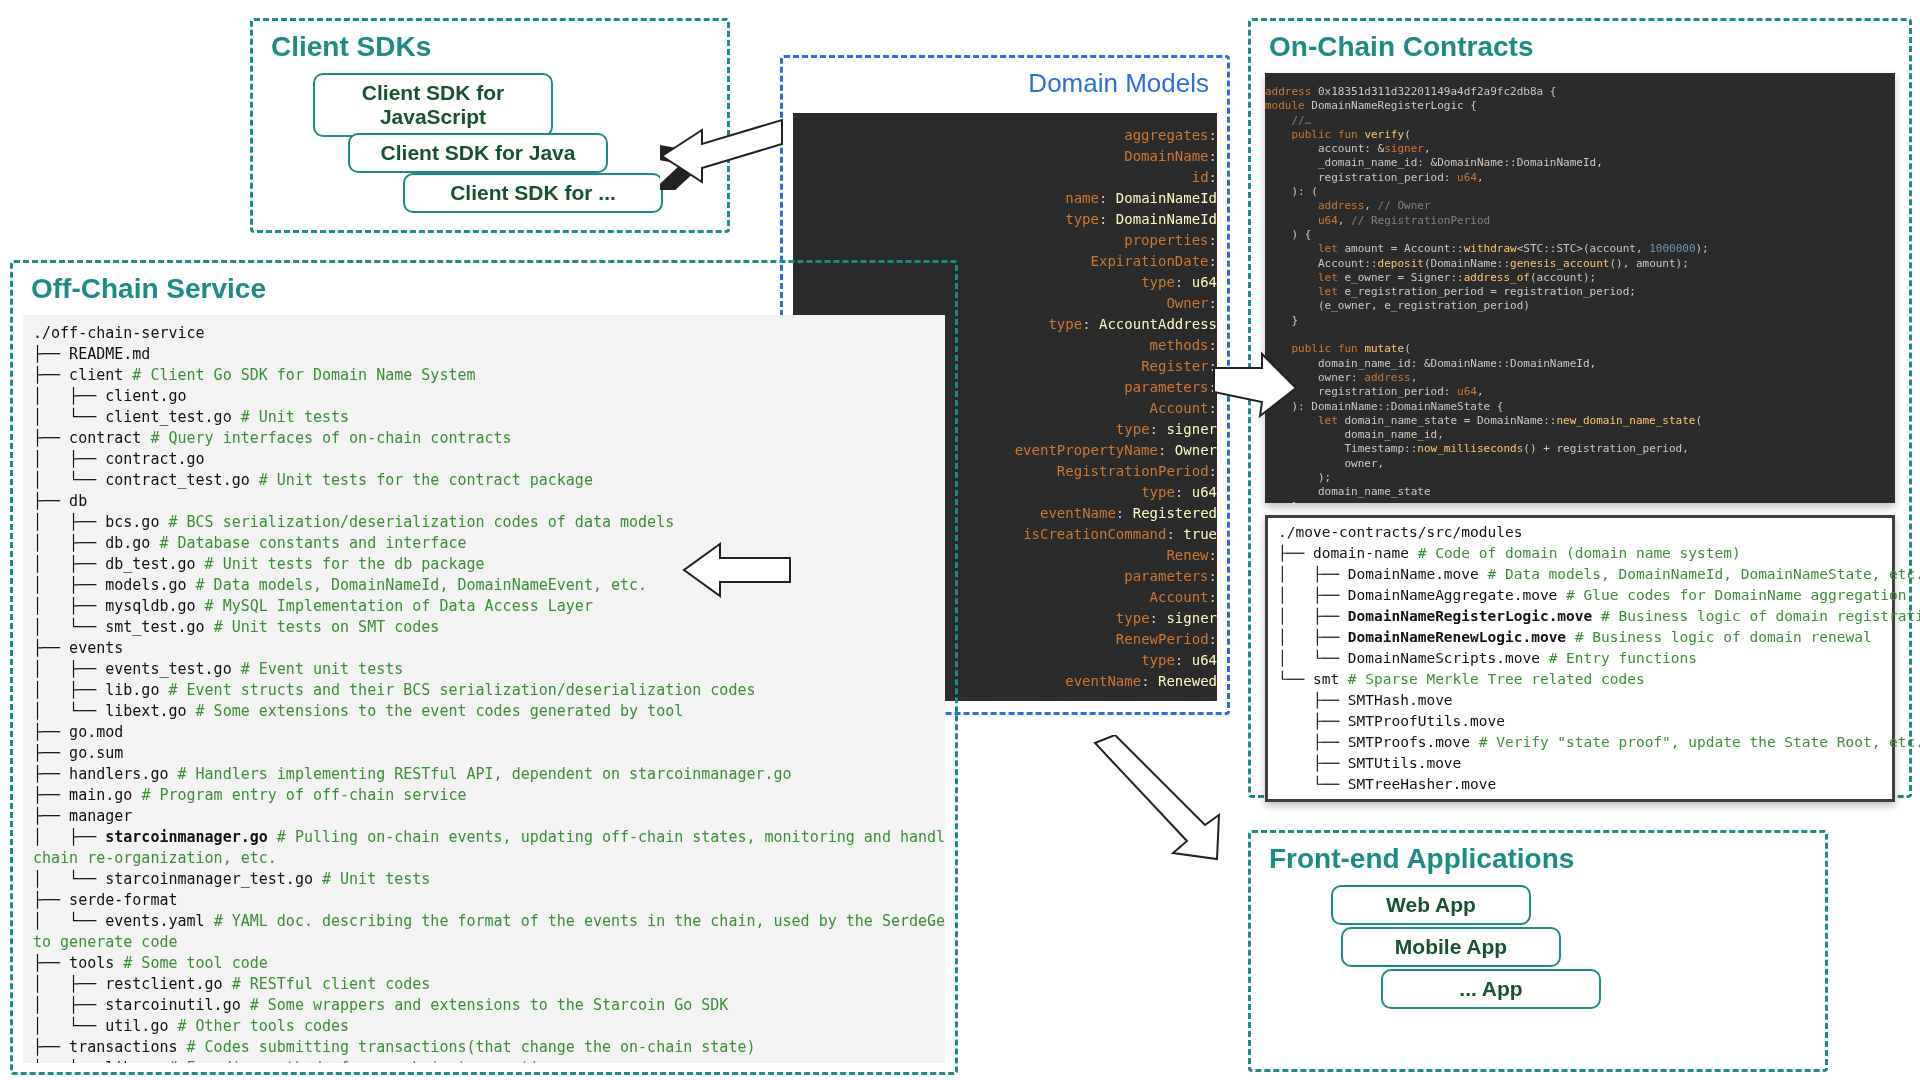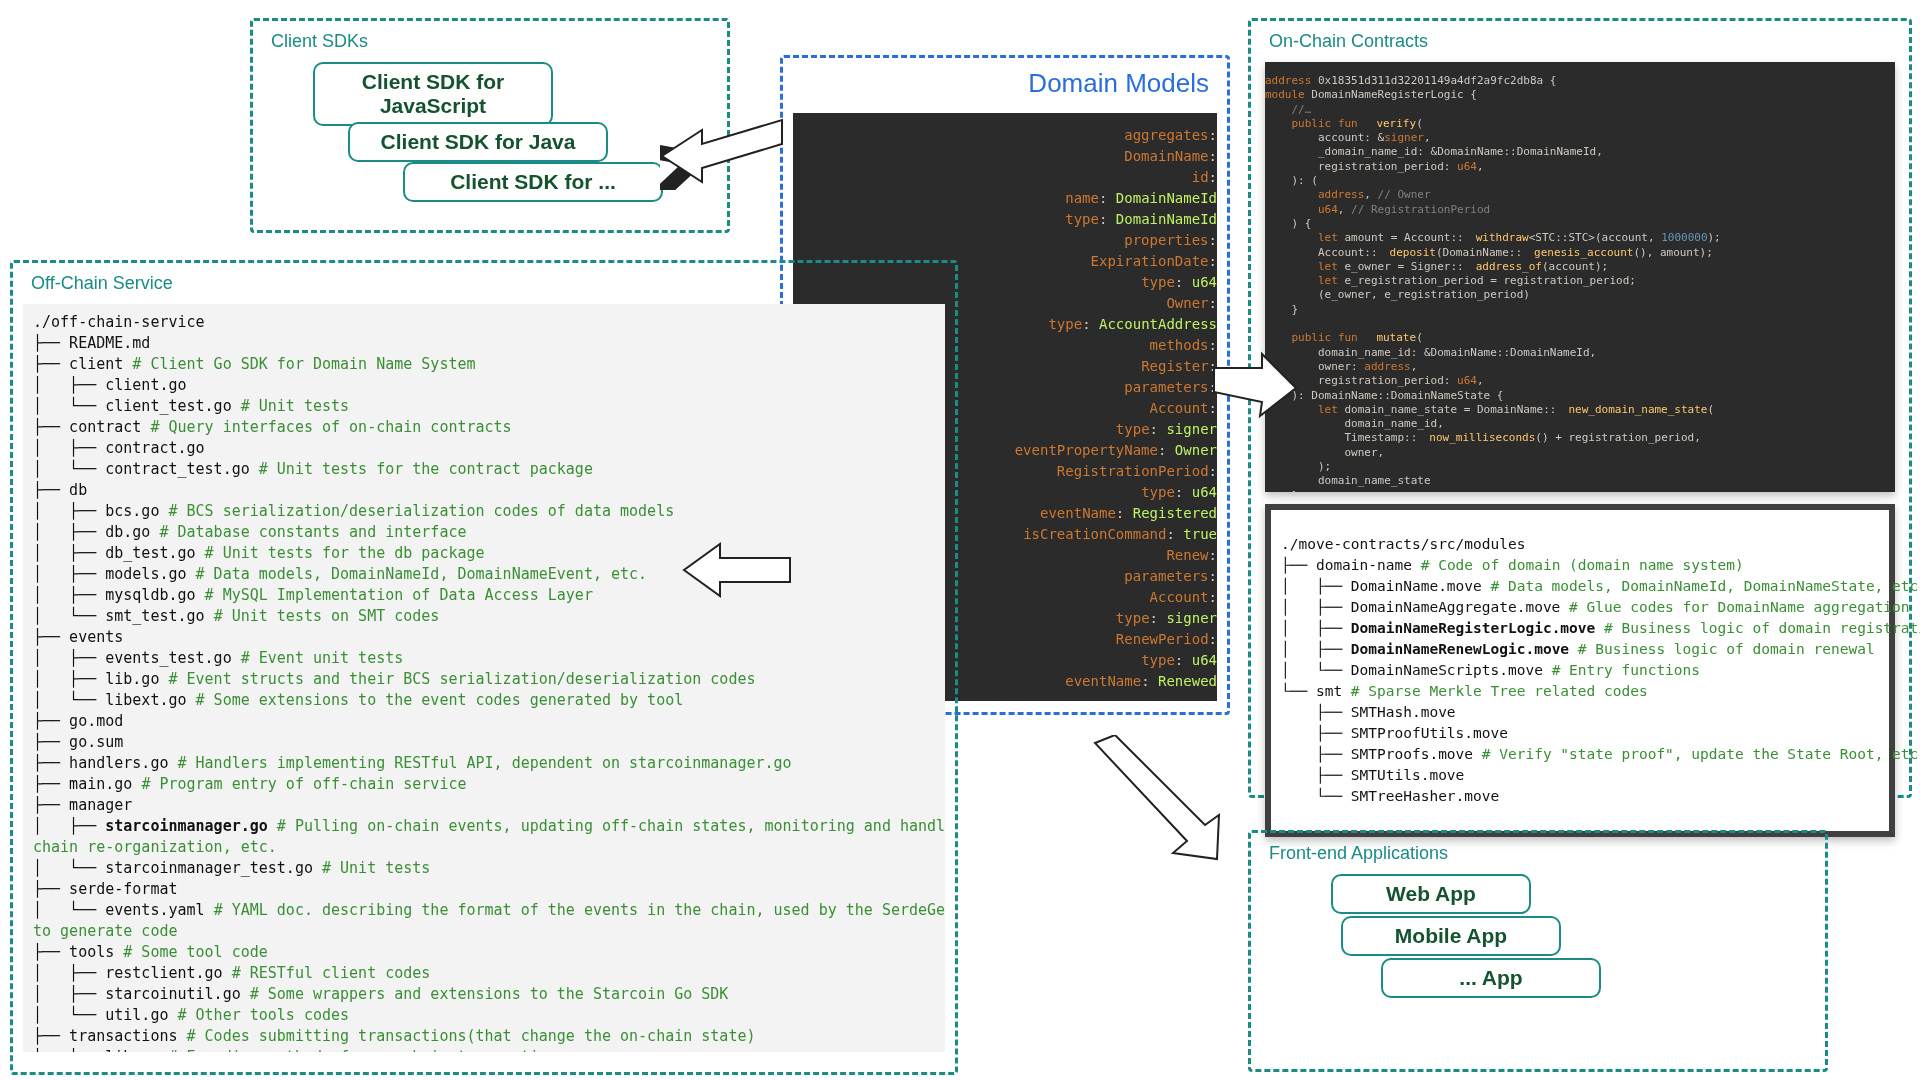--- a/index.html
+++ b/index.html
@@ -1,26 +1,26 @@
 <!DOCTYPE html>
 <html><head>
 <meta charset="utf-8">
 <style>
   * { box-sizing: border-box; margin: 0; padding: 0; }
   body { font-family: -apple-system, sans-serif; background: #fff; width:1920px; height:1080px; position:relative; overflow:hidden;}
   .box { position:absolute; border: 3px dashed #1a8b85; border-radius:4px; }
-  .box-title { color:#1a8b85; font-size:18px; padding:10px 18px; font-weight:400;}
+  .box-title { color:#1a8b85; font-size:28px; padding:10px 18px; font-weight:700;}
   .blue-box { position:absolute; border:3px dashed #2a6edb; border-radius:4px;text-align:right;}
   .blue-title {color:#2a6edb; font-size:26px; padding:10px 18px;}
   .stack-card { border:2px solid #1a8b85; border-radius:10px; background:#fff; text-align:center; color:#14532d; font-size:21px; padding:6px 22px; font-weight:600;}
   .code-dark { background:#2b2b2b; color:#cfc8c0; font-family:'Menlo','Consolas',monospace; font-size:14px; line-height:1.5; padding:12px 0; white-space:pre; overflow:hidden;}
   .code-dark .ky { color:#cc7832; }
-  .code-dark .str { color:#bef264; }
+  .code-dark .str { color:#fef9c3; }
   .code-dark .num { color:#6897bb;}
-  .code-dark .fn { color:#ffc66d;margin-left:12px;}
+  .code-dark .fn { color:#ffc66d;}
   .code-dark .cm { color:#808080;}
   .tree { background:#f3f3f3; font-family:'Menlo','Consolas',monospace; font-size:16px; line-height:1.4; padding:8px 10px; color:#111; white-space:pre; overflow:hidden;}
   .tree .c { color:#3a8f35;}
   .tree .b { font-weight:700;}
   .arrow { position:absolute; }
   .move-tree { font-family:'Menlo','Consolas',monospace; font-size:14.5px; line-height:1.45; color:#111; white-space:pre;}
   .move-tree .c{color:#3a8f35;}
   .move-tree .b{font-weight:700;}
   .shadow{box-shadow:0 4px 8px rgba(0,0,0,.25);}
   .tiny-code{font-size:11px; line-height:1.3;}
@@ -94,21 +94,21 @@
         owner: <span class="ky">address</span>,
         registration_period: <span class="ky">u64</span>,
     ): DomainName::DomainNameState {
         <span class="ky">let</span> domain_name_state = DomainName::<span class="fn">new_domain_name_state</span>(
             domain_name_id,
             Timestamp::<span class="fn">now_milliseconds</span>() + registration_period,
             owner,
         );
         domain_name_state
     }</div>
-  <div id="movetree" class="move-tree shadow" style="margin:8px 14px 0 14px; background:#fff; padding:24px 10px; border:6px solid #404040;">./move-contracts/src/modules
+  <div id="movetree" class="move-tree shadow" style="margin:8px 14px 0 14px; background:#fff; padding:4px 10px; border:3px solid #404040;">./move-contracts/src/modules
 ├── domain-name <span class="c"># Code of domain (domain name system)</span>
 │   ├── DomainName.move <span class="c"># Data models, DomainNameId, DomainNameState, etc.</span>
 │   ├── DomainNameAggregate.move <span class="c"># Glue codes for DomainName aggregation</span>
 │   ├── <span class="b">DomainNameRegisterLogic.move </span><span class="c"># Business logic of domain registration</span>
 │   ├── <span class="b">DomainNameRenewLogic.move </span><span class="c"># Business logic of domain renewal</span>
 │   └── DomainNameScripts.move <span class="c"># Entry functions</span>
 └── smt <span class="c"># Sparse Merkle Tree related codes</span>
     ├── SMTHash.move
     ├── SMTProofUtils.move
     ├── SMTProofs.move <span class="c"># Verify "state proof", update the State Root, etc.</span>

